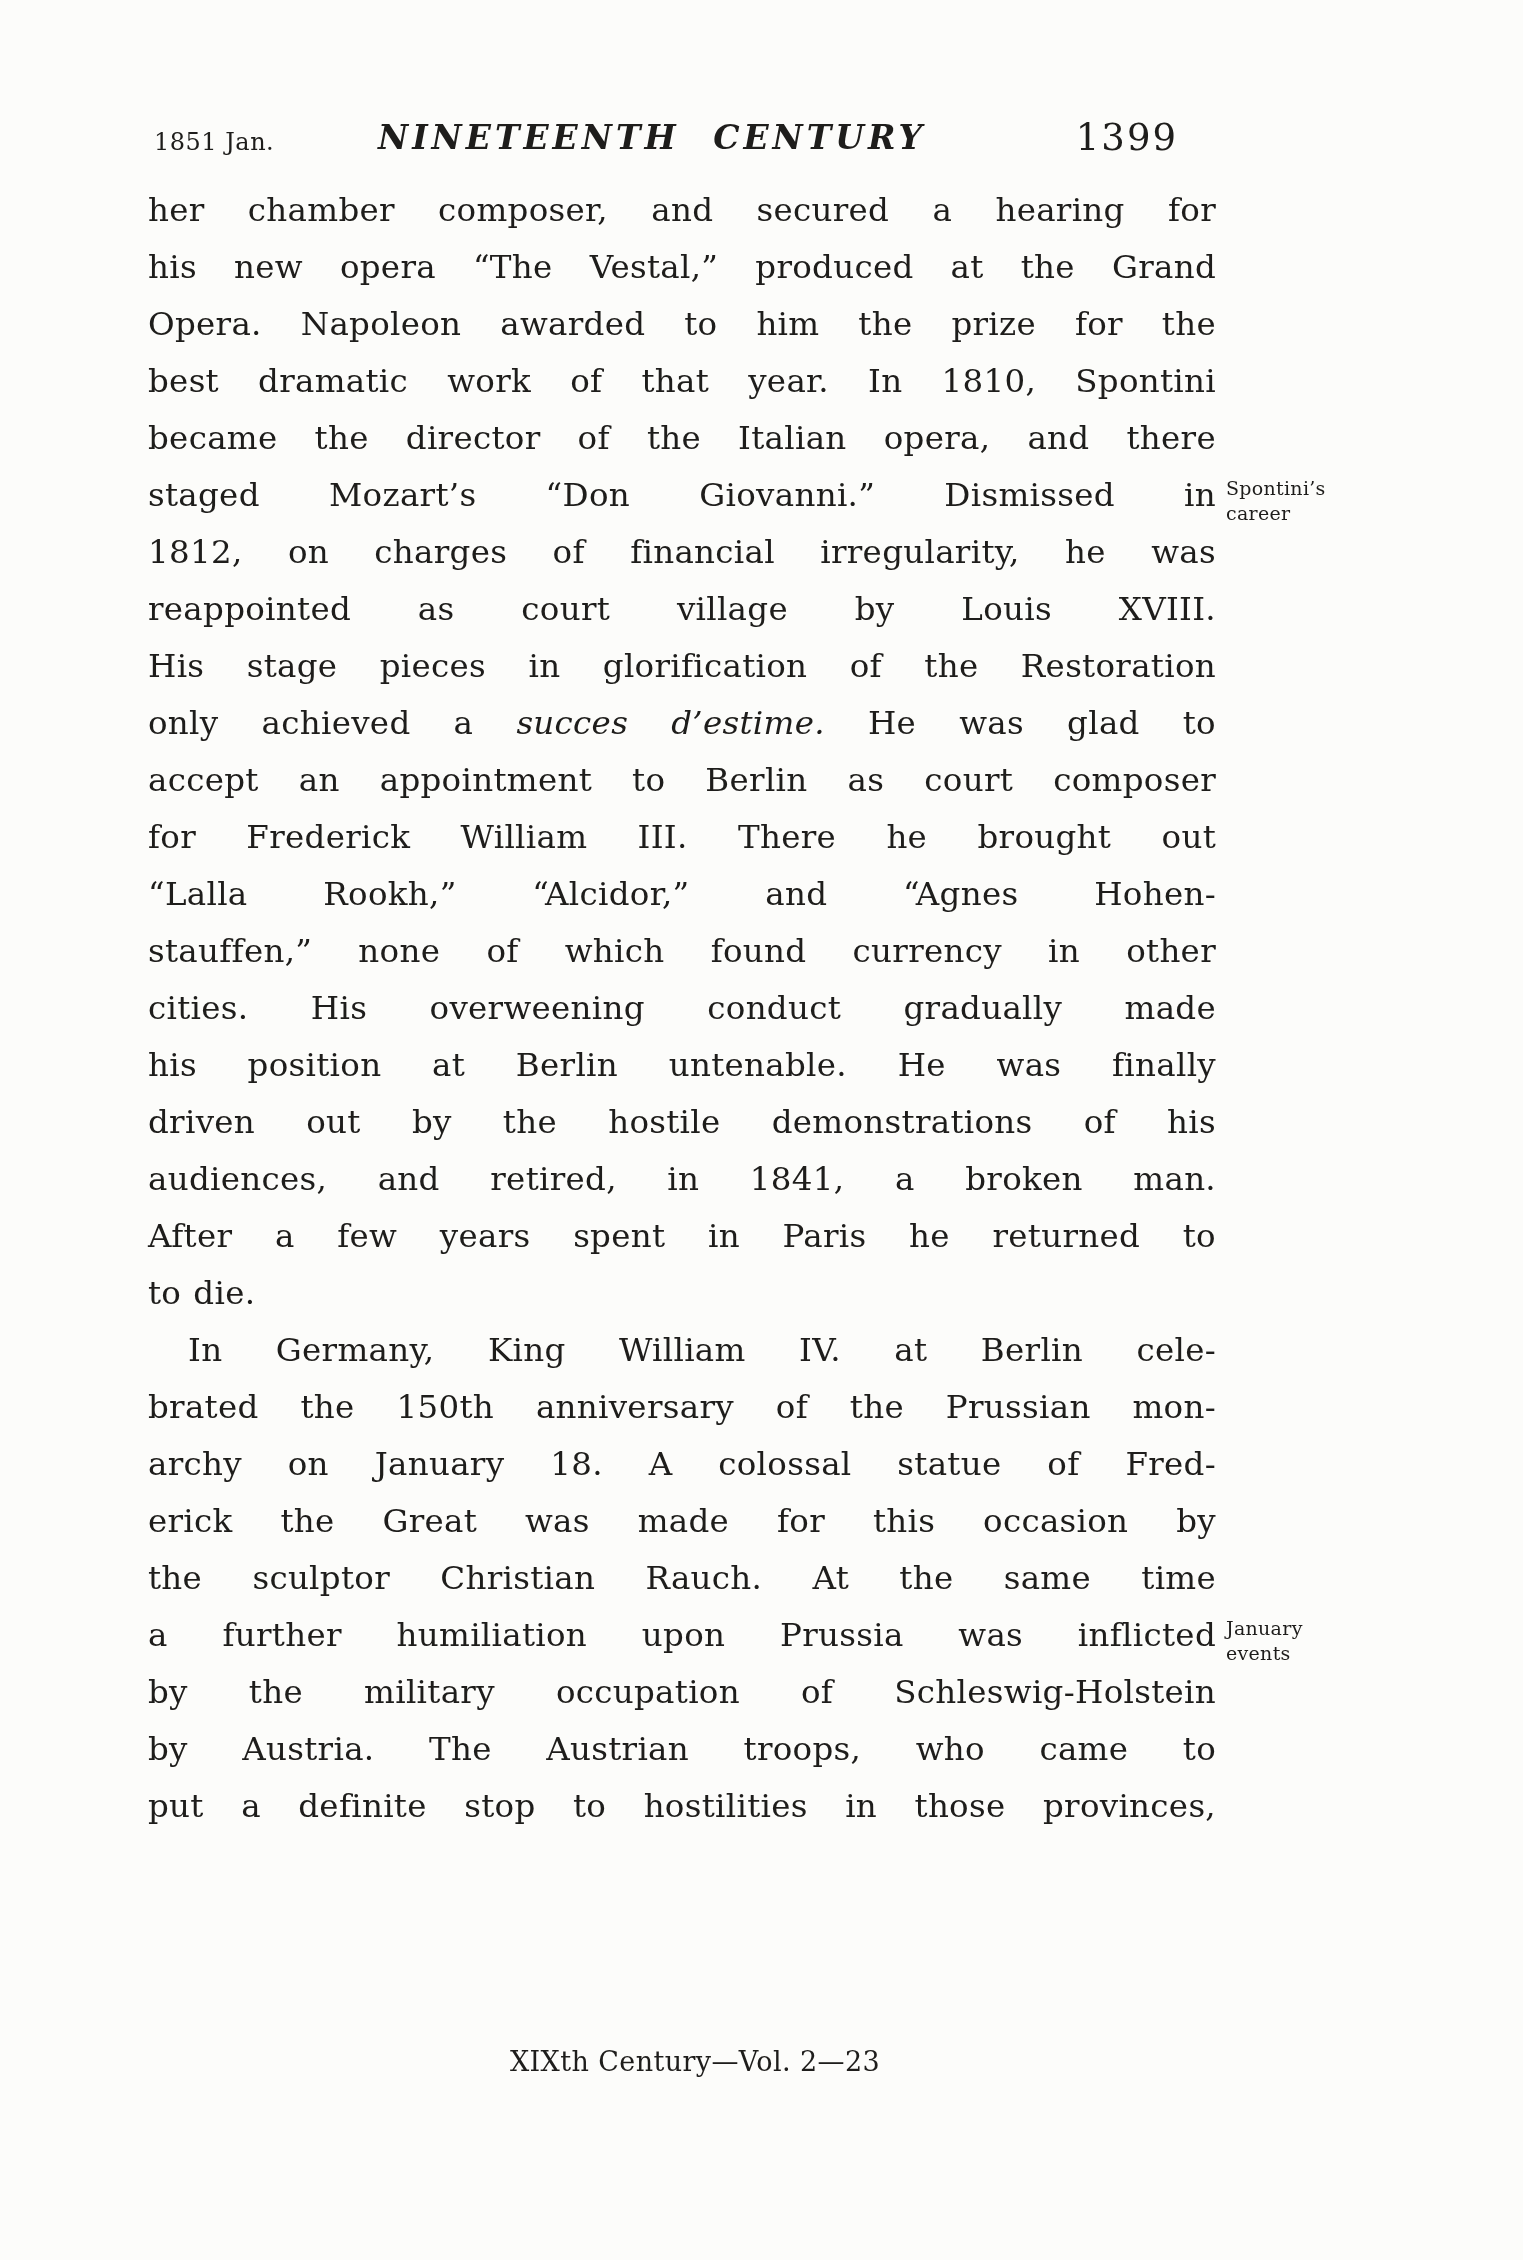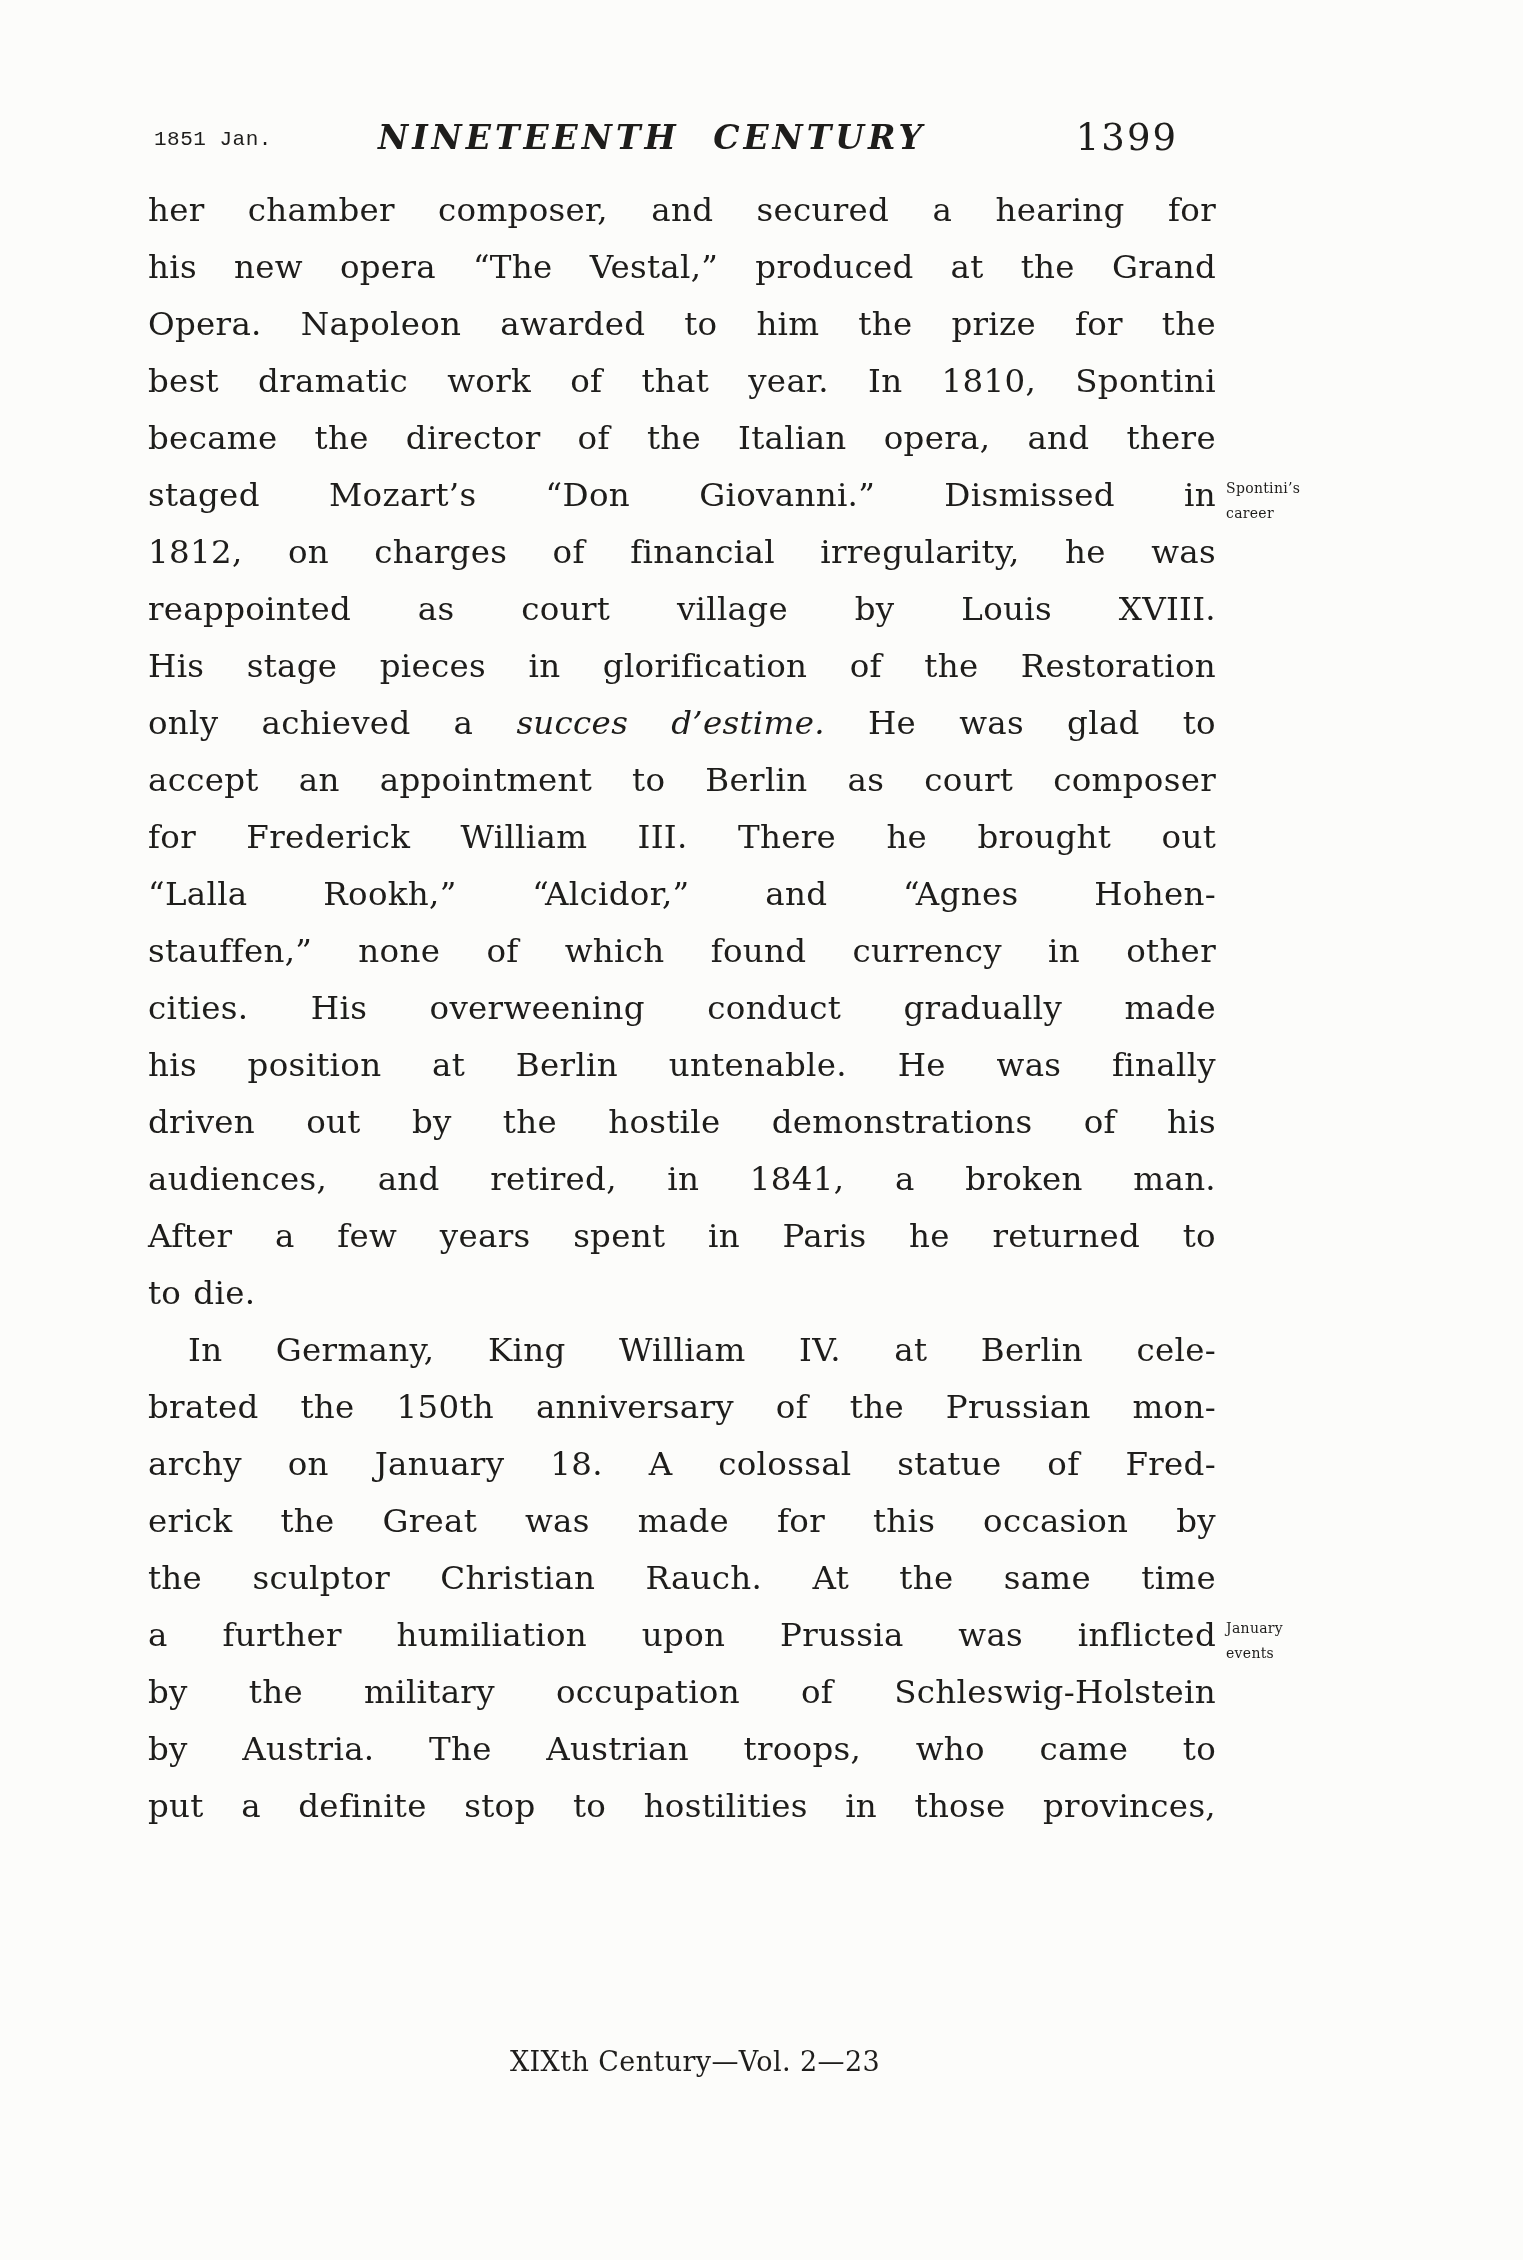--- a/index.html
+++ b/index.html
@@ -25,23 +25,22 @@
     position: absolute;
     top: 116px;
     left: 148px;
     width: 1068px;
     height: 48px;
   }
   .pub-date {
     position: absolute;
     left: 6px;
     top: 12px;
-    font-size: 21px;
+    font-size: 24px;
     letter-spacing: 0.5px;
-    font-family: Liberation Mono, monospace;
   }
   .running-title {
     position: absolute;
     left: 0;
     right: 60px;
     top: 2px;
     text-align: center;
     font-size: 33px;
     font-style: italic;
     letter-spacing: 4px;
@@ -76,21 +75,21 @@
   .line.no-just { text-align-last: left; }
   .line.indent { text-indent: 40px; }
   .it { font-style: italic; }
 
   
   .margin-note {
     position: absolute;
     left: calc(100% + 10px);
     top: 9px;
     width: 190px;
-    font-size: 14px;
+    font-size: 19px;
     line-height: 25px;
     letter-spacing: 0.3px;
     text-align: left;
     text-align-last: left;
     word-spacing: normal;
   }
 
   
   .page-footer {
     position: absolute;

